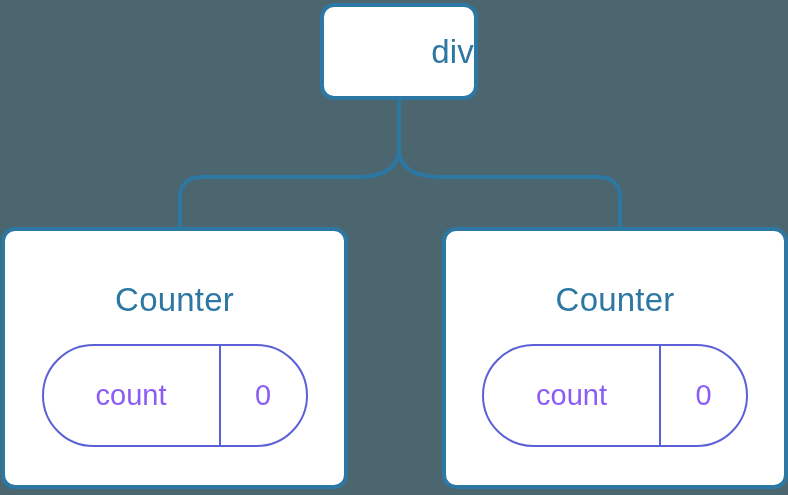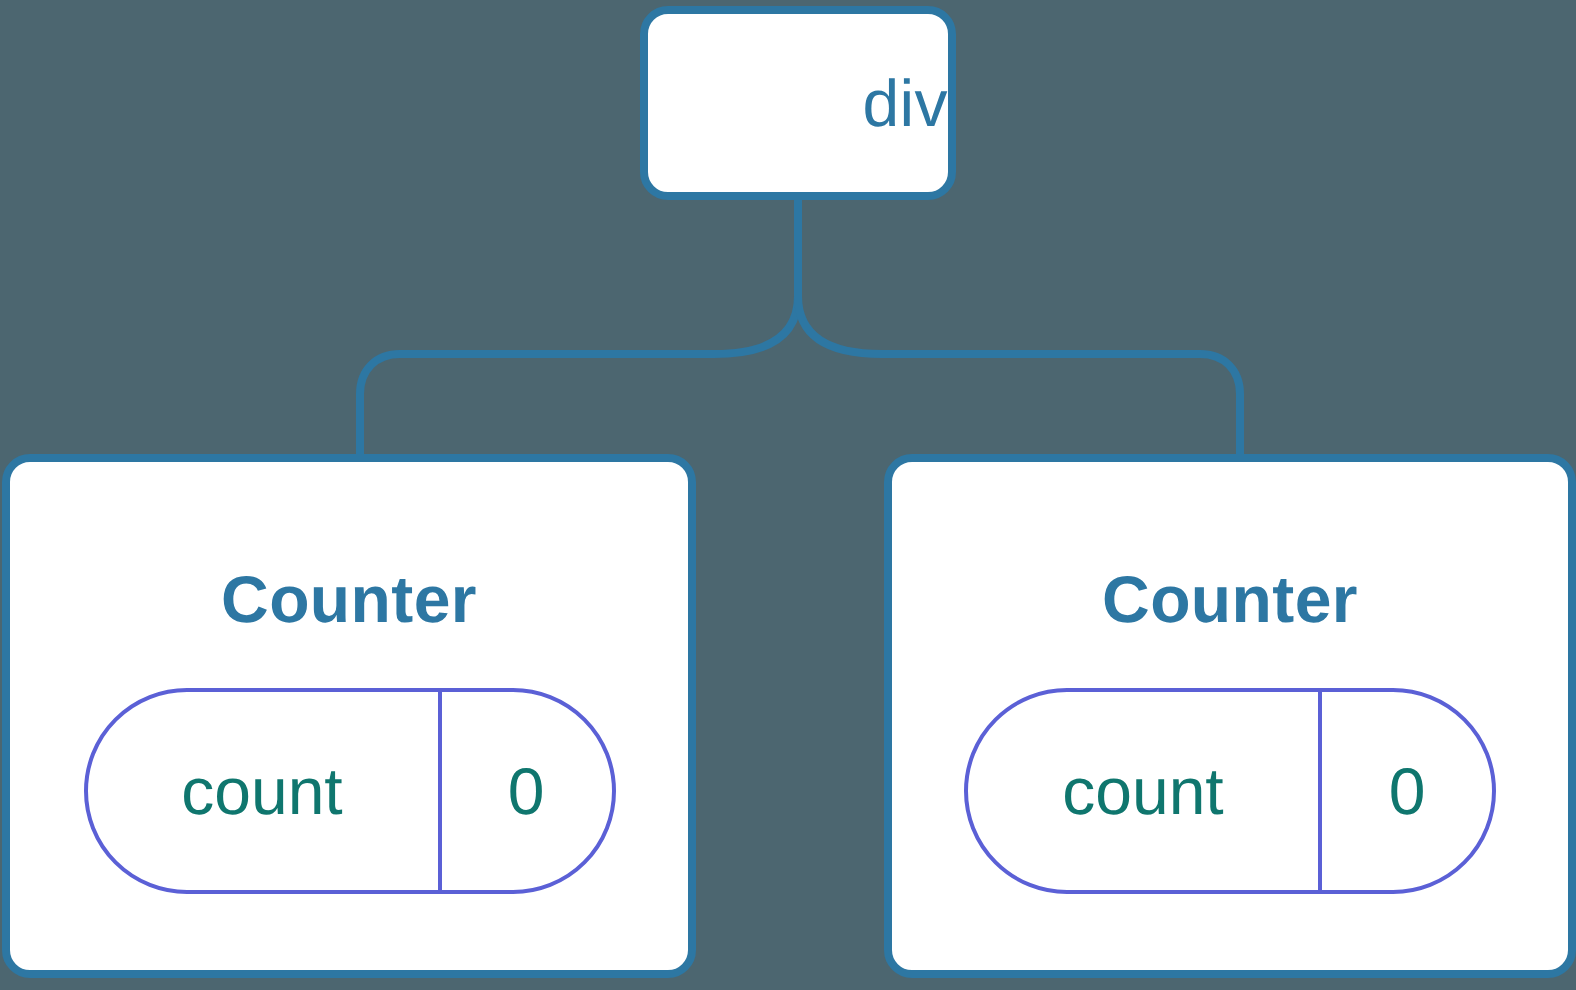--- a/index.html
+++ b/index.html
@@ -63,41 +63,40 @@
   }
   .node-child.left  { left: 1px;   width: 347px; }
   .node-child.right { left: 442px; width: 346px; }
 
   .node-child .node-title {
     color: #2d77a3;
     font-size: 33px;
     letter-spacing: 0.2px;
     line-height: 1;
     margin-top: 52px;
-    font-weight: bold;
   }
   
   .state-pill {
     position: relative;
     margin-top: 28px;
     height: 103px;
     width: 266px;
     border: 2px solid #5b60d6;
     border-radius: 52px;
     box-sizing: border-box;
     display: flex;
     align-items: stretch;
     background: #ffffff;
   }
   .pill-key, .pill-val {
     display: flex;
     align-items: center;
     justify-content: center;
-    color: #0f766e;
-    font-size: 33px;
+    color: #8b5cf6;
+    font-size: 29px;
     line-height: 1;
   }
   .pill-key {
     width: 175px;
   }
   .pill-val {
     flex: 1;
     border-left: 2px solid #5b60d6;
   }
 </style>

